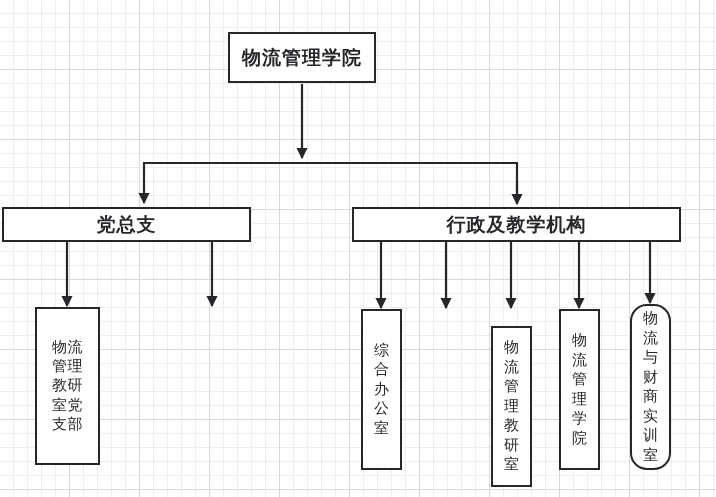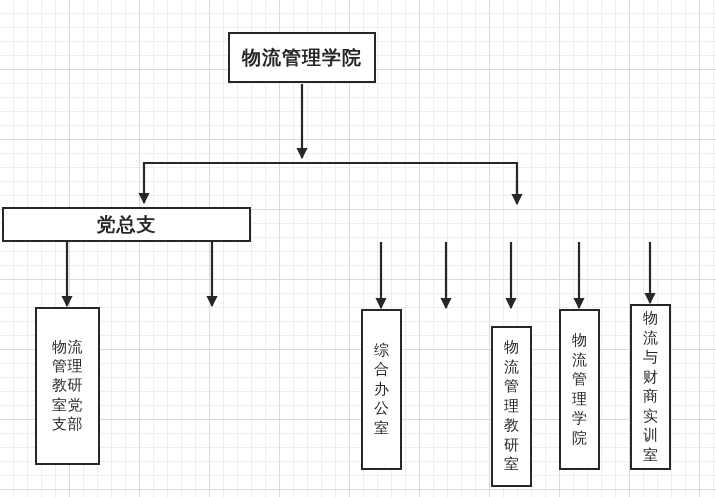--- a/index.html
+++ b/index.html
@@ -123,36 +123,39 @@
   </svg>
 
   <div class="node node-root" style="left:228px; top:32px; width:148px; height:51px;">
     <span class="label">物流管理学院</span>
   </div>
 
   <div class="node node-branch" style="left:2px; top:207px; width:249px; height:35px;">
     <span class="label">党总支</span>
   </div>
 
+  <div class="node node-branch" style="left:352px; top:207px; width:329px; height:35px;">
+    <span class="label">行政及教学机构</span>
+  </div>
 
   <div class="node node-leaf-wide" style="left:35px; top:307px; width:65px; height:158px;">
     <span class="label">物流管理教研室党支部</span>
   </div>
 
 
   <div class="node node-leaf-narrow" style="left:361px; top:309px; width:41px; height:161px;">
     <span class="label">综合办公室</span>
   </div>
 
 
   <div class="node node-leaf-narrow" style="left:491px; top:326px; width:41px; height:161px;">
     <span class="label">物流管理教研室</span>
   </div>
 
   <div class="node node-leaf-narrow" style="left:559px; top:309px; width:41px; height:161px;">
     <span class="label">物流管理学院</span>
   </div>
 
-  <div class="node node-leaf-narrow" style="left:630px; top:304px; width:41px; height:166px;">
+  <div class="node node-leaf-narrow" style="left:630px; top:304px; width:41px; height:166px;border-radius:17px;">
     <span class="label">物流与财商实训室</span>
   </div>
 
 </div>
 
 </body></html>

